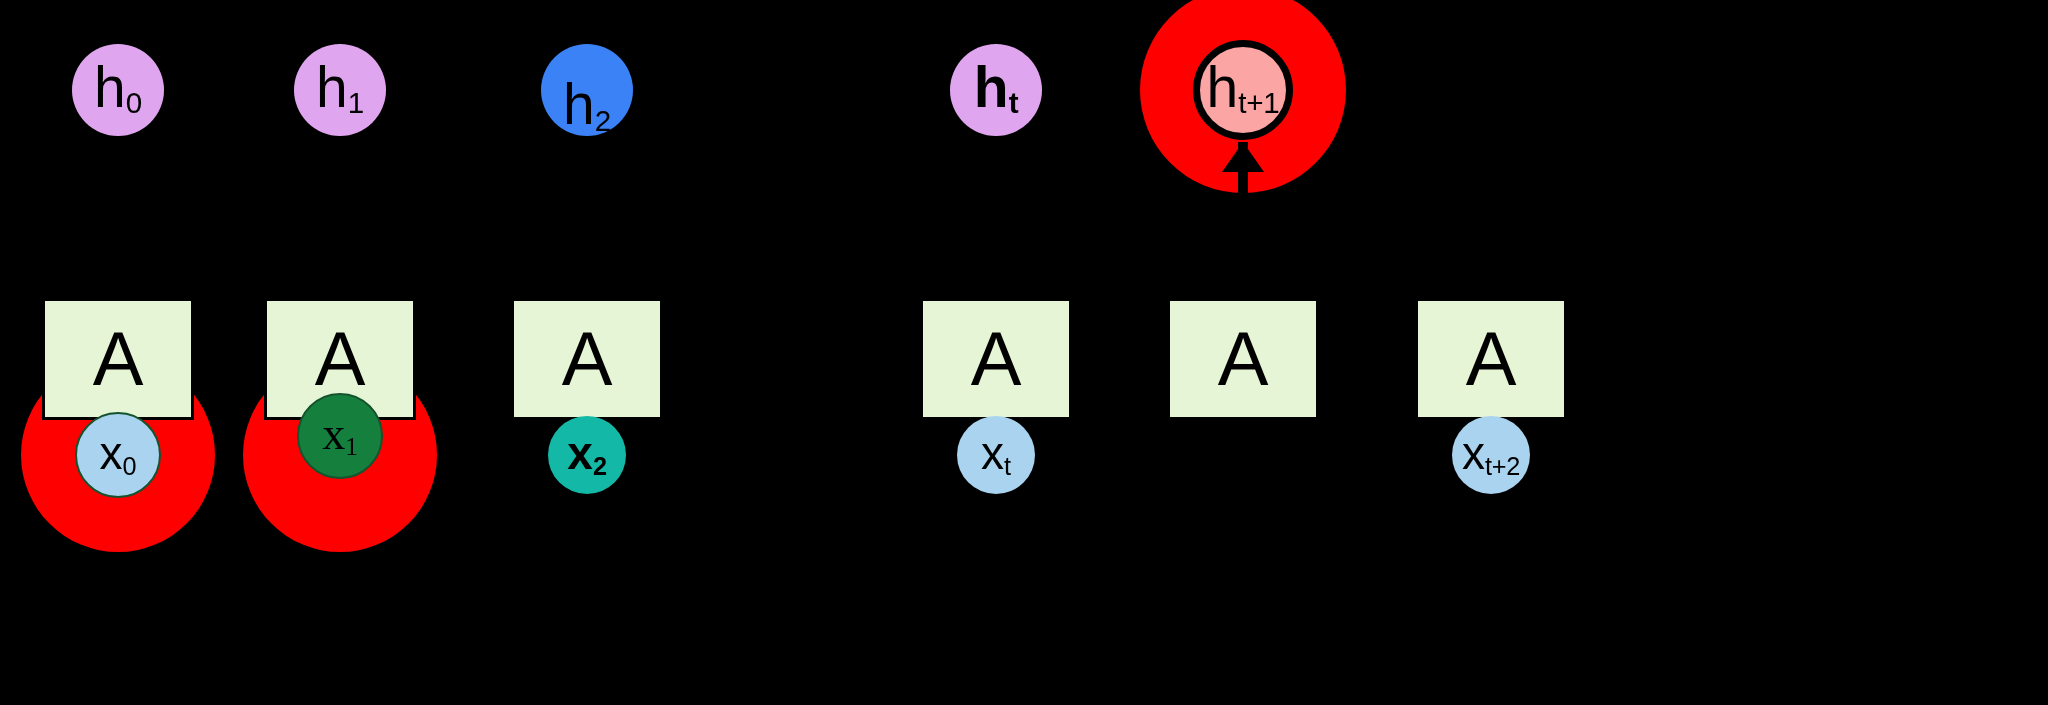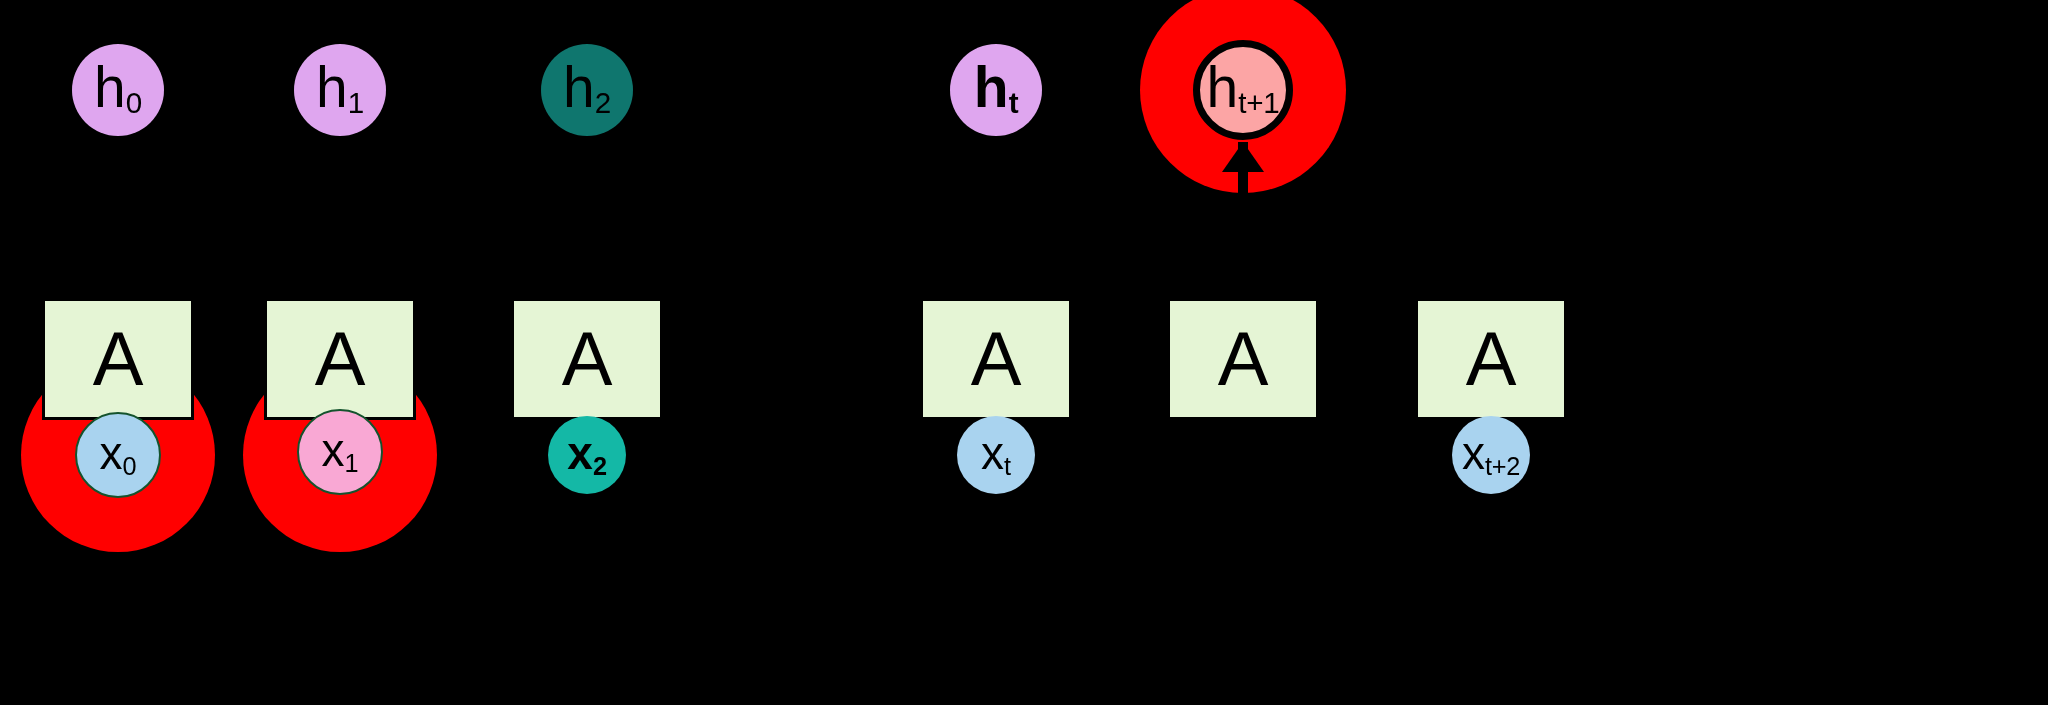--- a/index.html
+++ b/index.html
@@ -160,24 +160,24 @@
       <span class="x-label">x<sub>0</sub></span>
     </div>
     <div class="glow" style="width: 194px; height: 194px; left: 340px; top: 455px; background: rgb(255, 0, 0);"></div>
     <div class="vline" style="left: 340px; top: 420px; background: rgb(0, 0, 0);"></div>
     <div class="h-node" style="left: 340px; top: 90px; background: rgb(223, 166, 239);">
       <span class="h-label">h<sub>1</sub></span>
     </div>
     <div class="a-box" style="left: 340px; top: 298px; background: rgb(229, 245, 213); border-color: rgb(0, 0, 0);">
       <span class="a-label">A</span>
     </div>
-    <div class="x-node highlight" style="left: 340px; top: 452px; background: #f9a8d4;">
+    <div class="x-node highlight" style="left: 340px; top: 436px; background: #15803d; font-family: Liberation Serif, serif;">
       <span class="x-label">x<sub>1</sub></span>
     </div>
-    <div class="h-node" style="left: 587px; top: 90px; background: #0f766e;">
+    <div class="h-node" style="left: 587px; top: 90px; background: #3b82f6; align-items: flex-end;">
       <span class="h-label">h<sub>2</sub></span>
     </div>
     <div class="a-box" style="left: 587px; top: 298px; background: rgb(229, 245, 213); border-color: rgb(0, 0, 0);">
       <span class="a-label">A</span>
     </div>
     <div class="x-node" style="left: 587px; top: 455px; background: #14b8a6; font-weight: bold;">
       <span class="x-label">x<sub>2</sub></span>
     </div>
     <div class="h-node" style="left: 996px; top: 90px; background: rgb(223, 166, 239); font-weight: bold;">
       <span class="h-label">h<sub>t</sub></span>

